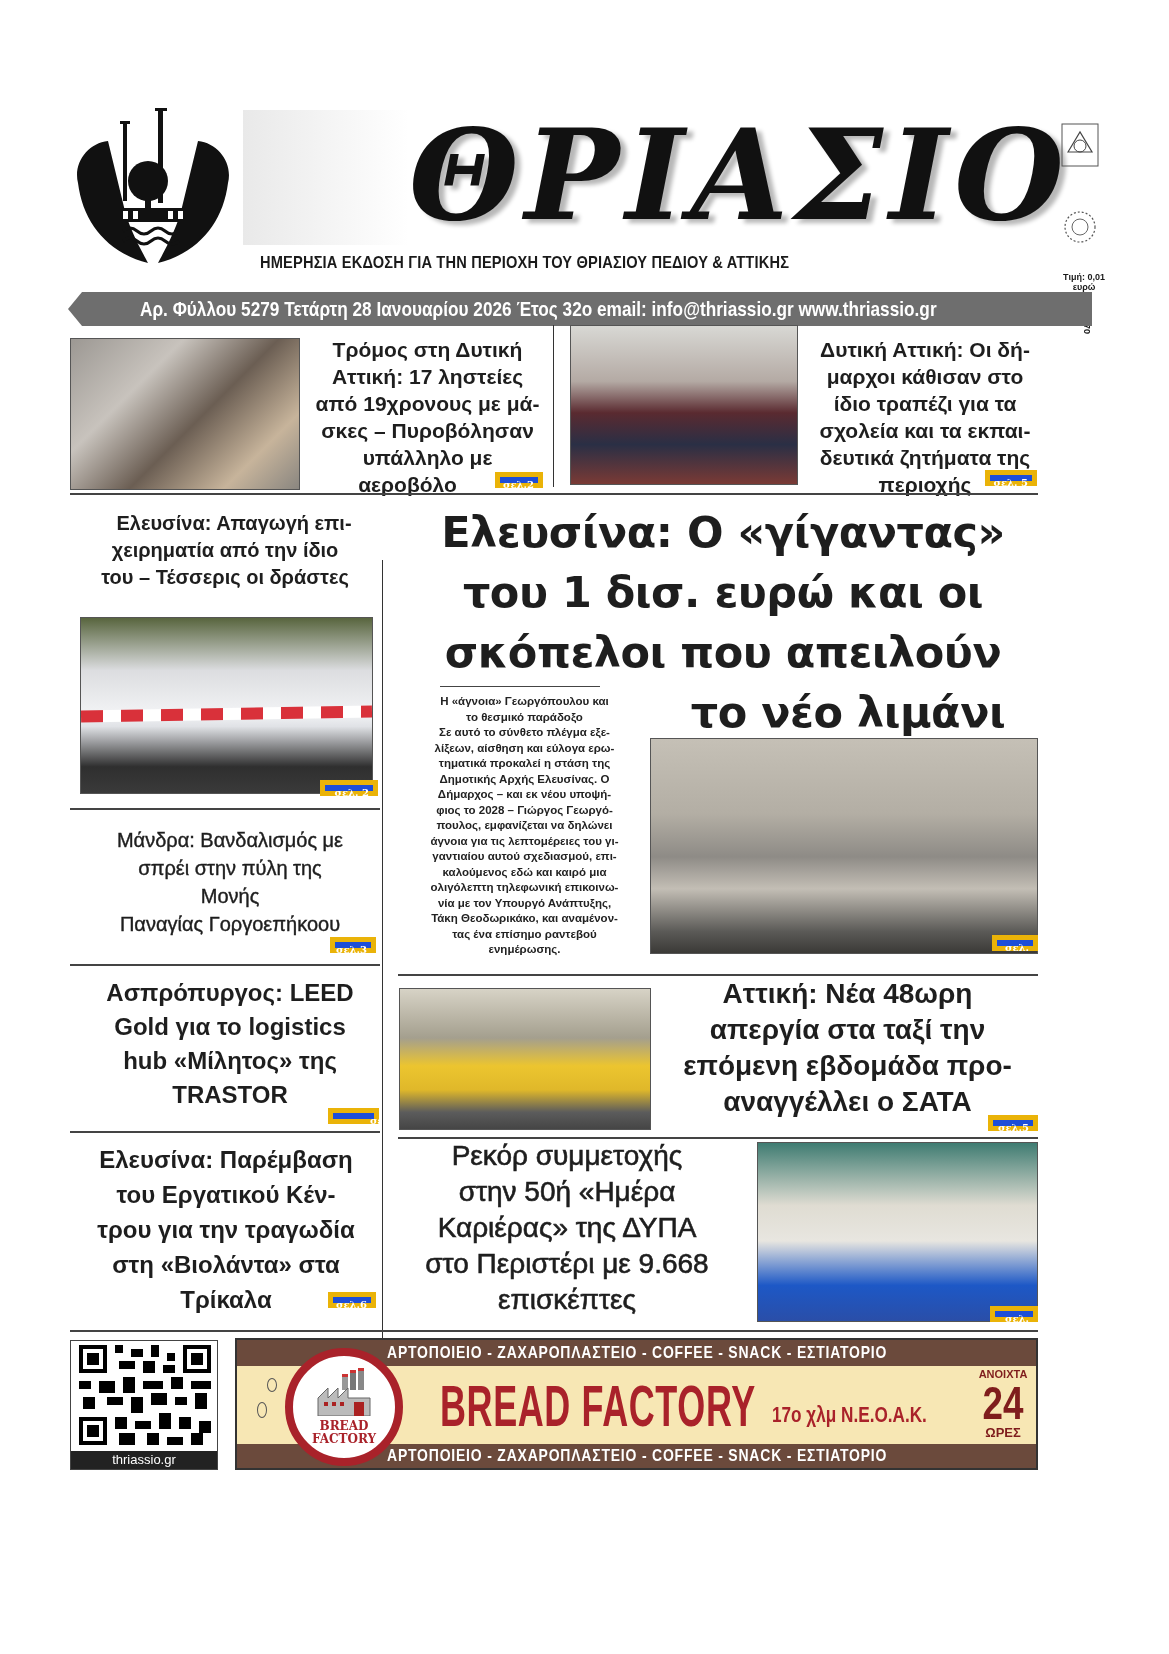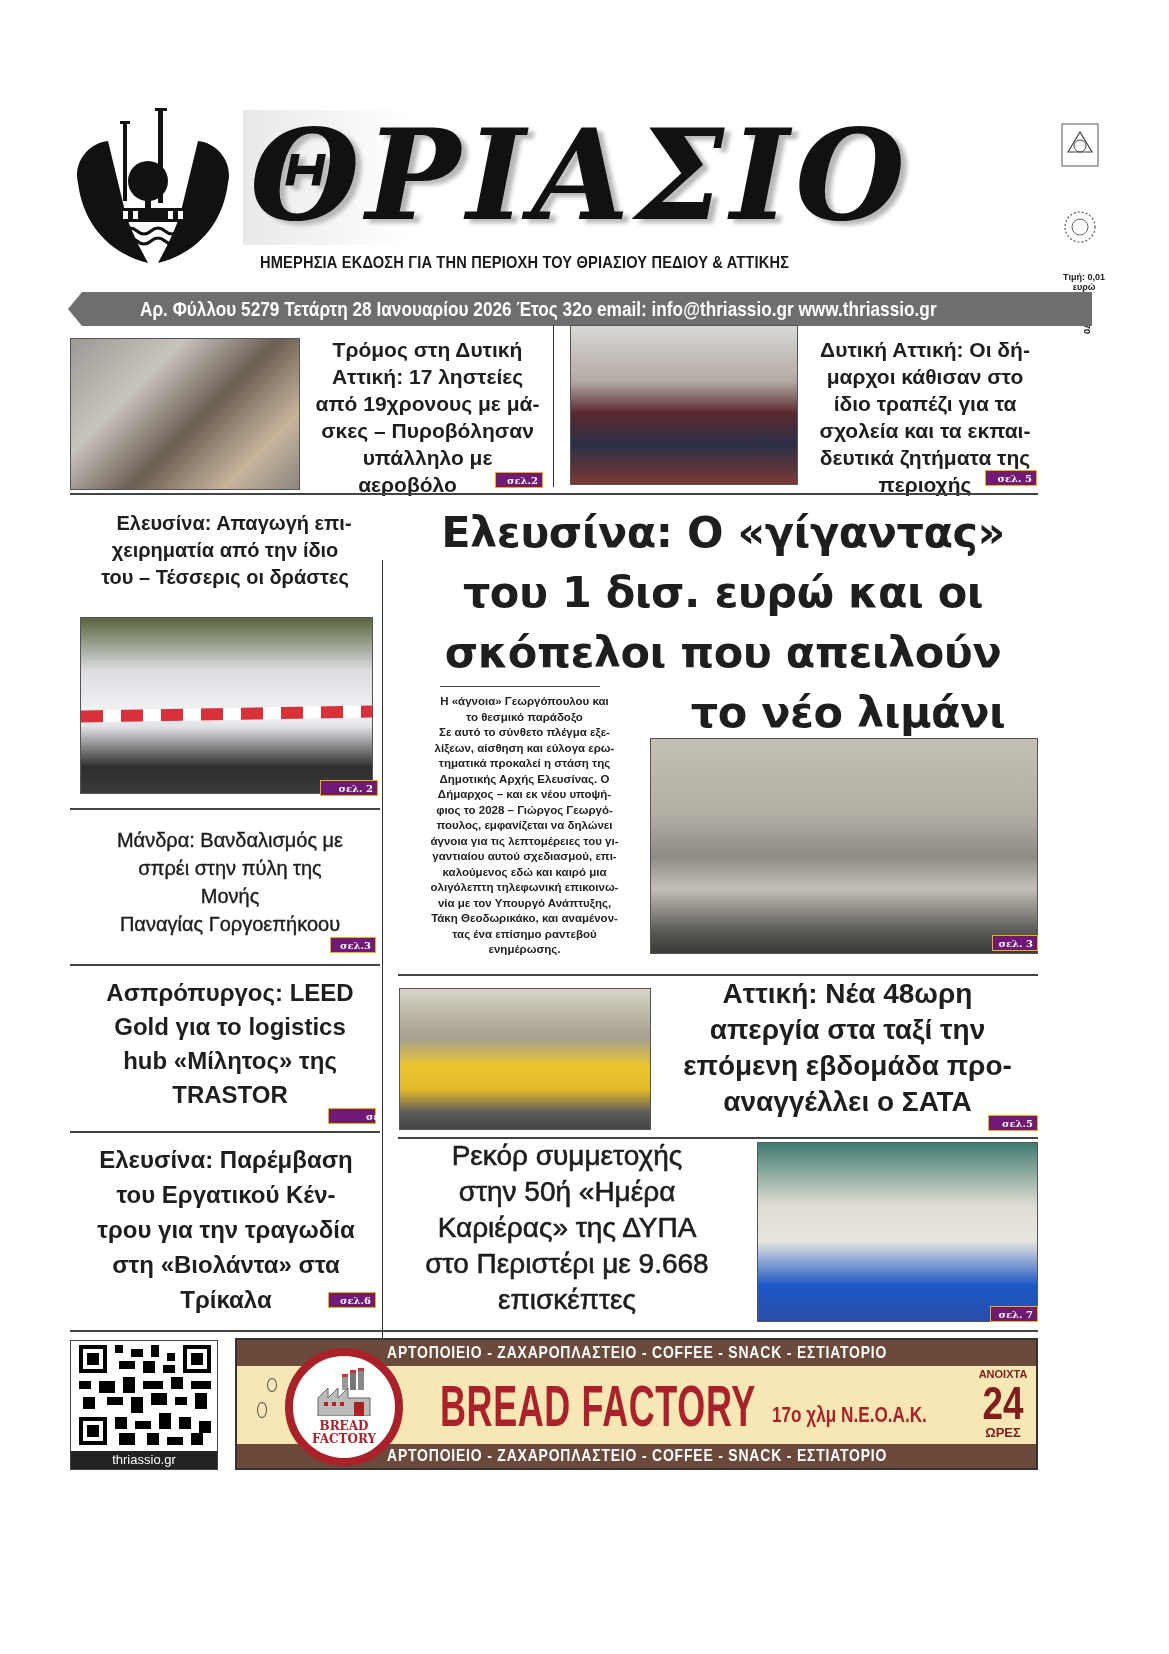--- a/index.html
+++ b/index.html
@@ -3,32 +3,32 @@
 <meta charset="utf-8">
 <style>
   * { box-sizing: border-box; margin: 0; padding: 0; }
   html, body { width: 1169px; height: 1654px; background: #ffffff; overflow: hidden; }
   body { position: relative; font-family: "Liberation Sans", sans-serif; color: #1a1a1a; }
   .abs { position: absolute; }
 
   
   .logo { left: 68px; top: 103px; width: 170px; height: 165px; }
   .title-band { left: 243px; top: 110px; width: 830px; height: 135px; background: linear-gradient(90deg, #e9e9e9 0%, #ffffff 20%, #ffffff 100%); }
-  .title-text { left: 250px; top: 100px; width: 820px; height: 150px; font-family: "DejaVu Serif", serif; font-weight: bold; font-style: italic; font-size: 126px; letter-spacing: 6px; color: #111; text-shadow: 6px 4px 4px #b8b8b8; line-height: 150px; white-space: nowrap; }
+  .title-text { left: 250px; top: 100px; width: 820px; height: 150px; font-family: "DejaVu Serif", serif; font-weight: bold; font-style: italic; font-size: 126px; letter-spacing: 6px; color: #111; text-shadow: 6px 4px 4px #b8b8b8; line-height: 150px; white-space: nowrap; text-align: right; }
   .subtitle { left: 260px; top: 253px; width: 790px; font-family: "Liberation Sans", sans-serif; font-weight: bold; font-size: 17px; letter-spacing: 0.2px; transform: scaleX(0.86); transform-origin: left center; white-space: nowrap; }
   .stamps { left: 1058px; top: 122px; width: 44px; height: 150px; }
   .price { left: 1056px; top: 272px; width: 56px; text-align: center; font-size: 9px; font-weight: bold; line-height: 10px; }
   .vert-code { left: 1082px; top: 295px; font-size: 9px; font-weight: bold; writing-mode: vertical-rl; }
 
   .info-bar { left: 68px; top: 292px; width: 1024px; height: 34px; background: #6e6e6e; border-radius: 14px 0 0 14px; clip-path: polygon(14px 0, 100% 0, 100% 100%, 14px 100%, 0 50%); }
   .info-text { left: 140px; top: 292px; width: 960px; height: 34px; line-height: 34px; color: #fff; font-size: 21px; font-weight: bold; white-space: nowrap; transform: scaleX(0.82); transform-origin: left center; }
 
   
   .hl { font-weight: bold; text-align: center; color: #1e1e1e; line-height: 1.22; }
-  .page-tag { background: #701a75; color: #fff; font-family: "DejaVu Serif", serif; font-size: 10px; font-weight: bold; text-align: right; padding-right: 4px; height: 16px; line-height: 16px; border: 1px solid #eab308; }
+  .page-tag { background: #1d4ed8; color: #fff; font-family: "DejaVu Serif", serif; font-size: 10px; font-weight: bold; text-align: right; padding-right: 4px; height: 16px; line-height: 16px; border: 5px solid #eab308; }
   .rule-h { height: 2px; background: #444; }
   .rule-v { width: 1px; background: #333; }
 
   .photo { overflow: hidden; border: 1px solid #555; }
 
   
   .ph-robbery { background: linear-gradient(135deg, #9c9893 0%, #c8c3bd 30%, #6b5e53 55%, #c7b49b 80%, #8a8680 100%); }
   .ph-mayors { background: linear-gradient(180deg, #d8d8d4 0%, #b4aaa4 35%, #5a2a30 55%, #2a2f45 75%, #7a3a35 100%); }
   .ph-police { background: linear-gradient(180deg, #58653e 0%, #dcdde0 30%, #f2f3f5 55%, #e0e2e6 62%, #2f2f2f 85%, #3a3a3a 100%); }
   .ph-port { background: linear-gradient(180deg, #c5c0b6 0%, #b3aea4 35%, #8e8b86 55%, #c3beb5 70%, #5b5a57 90%, #3b3a37 100%); }

